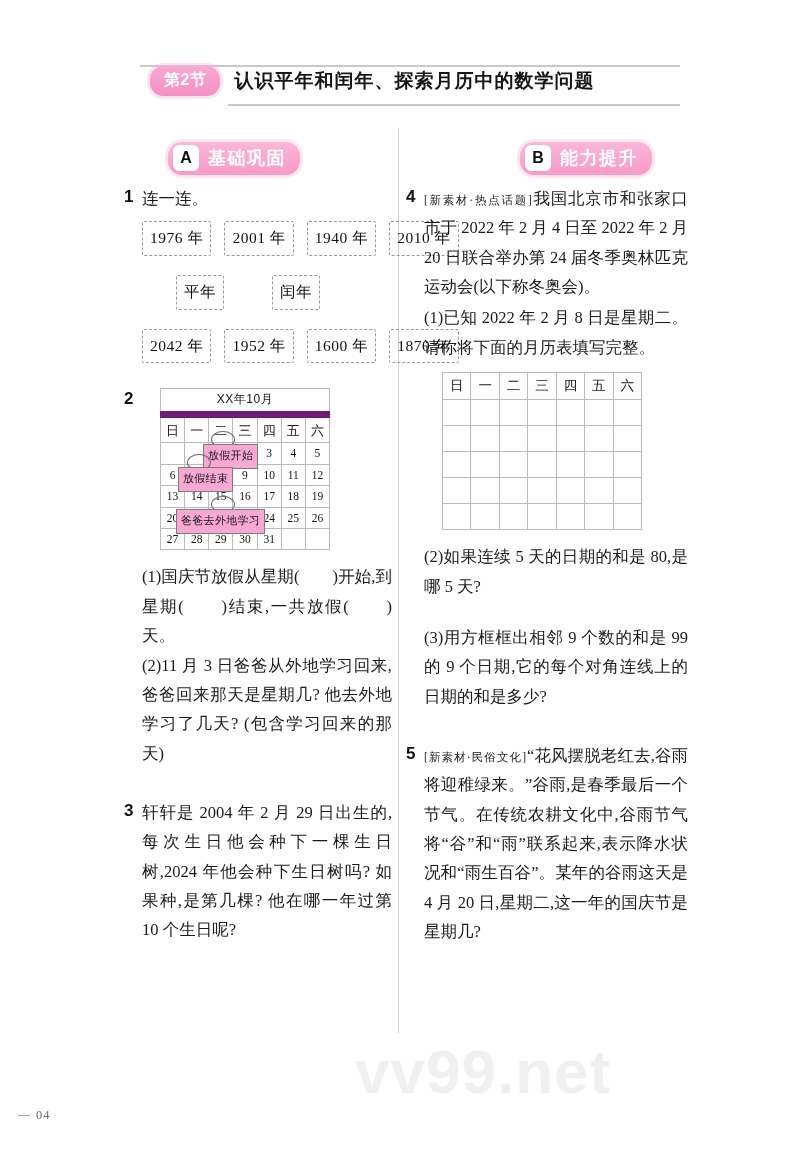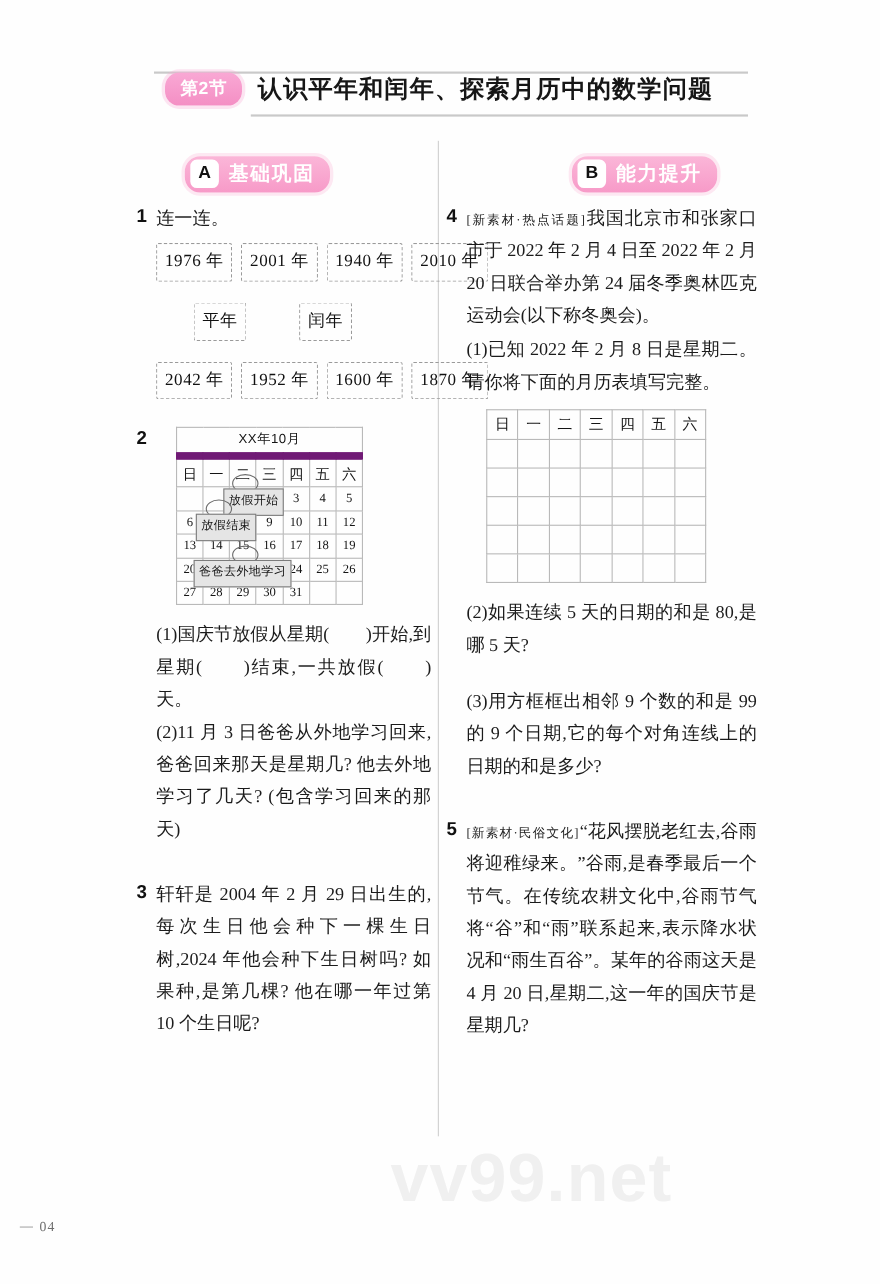--- a/index.html
+++ b/index.html
@@ -70,21 +70,21 @@
     padding: 4px 14px 5px 14px;
     border-radius: 13px;
     letter-spacing: 0.5px;
     margin-left: 10px;
     box-shadow: 0 0 0 3px rgba(249,168,212,0.30);
   }
   .sec-title {
     margin-left: 14px;
     font-family: "Liberation Sans", sans-serif;
     font-weight: bold;
-    font-size: 22px;
+    font-size: 19px;
     letter-spacing: 1px;
     color: #161616;
   }
 
   
   .divider {
     position: absolute;
     left: 398px;
     top: 128px;
     width: 1px;
@@ -168,21 +168,21 @@
     letter-spacing: 1px;
     color: #222;
     white-space: nowrap;
   }
   .sub { display: block; text-align: justify; }
 
   
   .match-rows { margin-top: 8px; }
   .match-row {
     display: flex;
-    gap: 8px;
+    gap: 13px;
     margin-bottom: 19px;
   }
   .match-row.center { justify-content: flex-start; padding-left: 34px; gap: 48px; }
   .ybox {
     border: 1px dashed #9a9a9a;
     border-radius: 2px;
     padding: 2px 7px 3px 7px;
     font-size: 15.5px;
     white-space: nowrap;
     letter-spacing: 0.5px;
@@ -223,21 +223,21 @@
     position: absolute;
     border: 1.4px solid #6a6a6a;
     border-radius: 50%;
     width: 22px;
     height: 15px;
     pointer-events: none;
   }
   .note {
     position: absolute;
     border: 1px solid #7c7c7c;
-    background: #e5e5e5;
+    background: #f9a8d4;
     font-size: 11px;
     padding: 1px 4px 2px 4px;
     white-space: nowrap;
     color: #161616;
     letter-spacing: 0.3px;
   }
 
   
   .grid {
     border-collapse: collapse;

